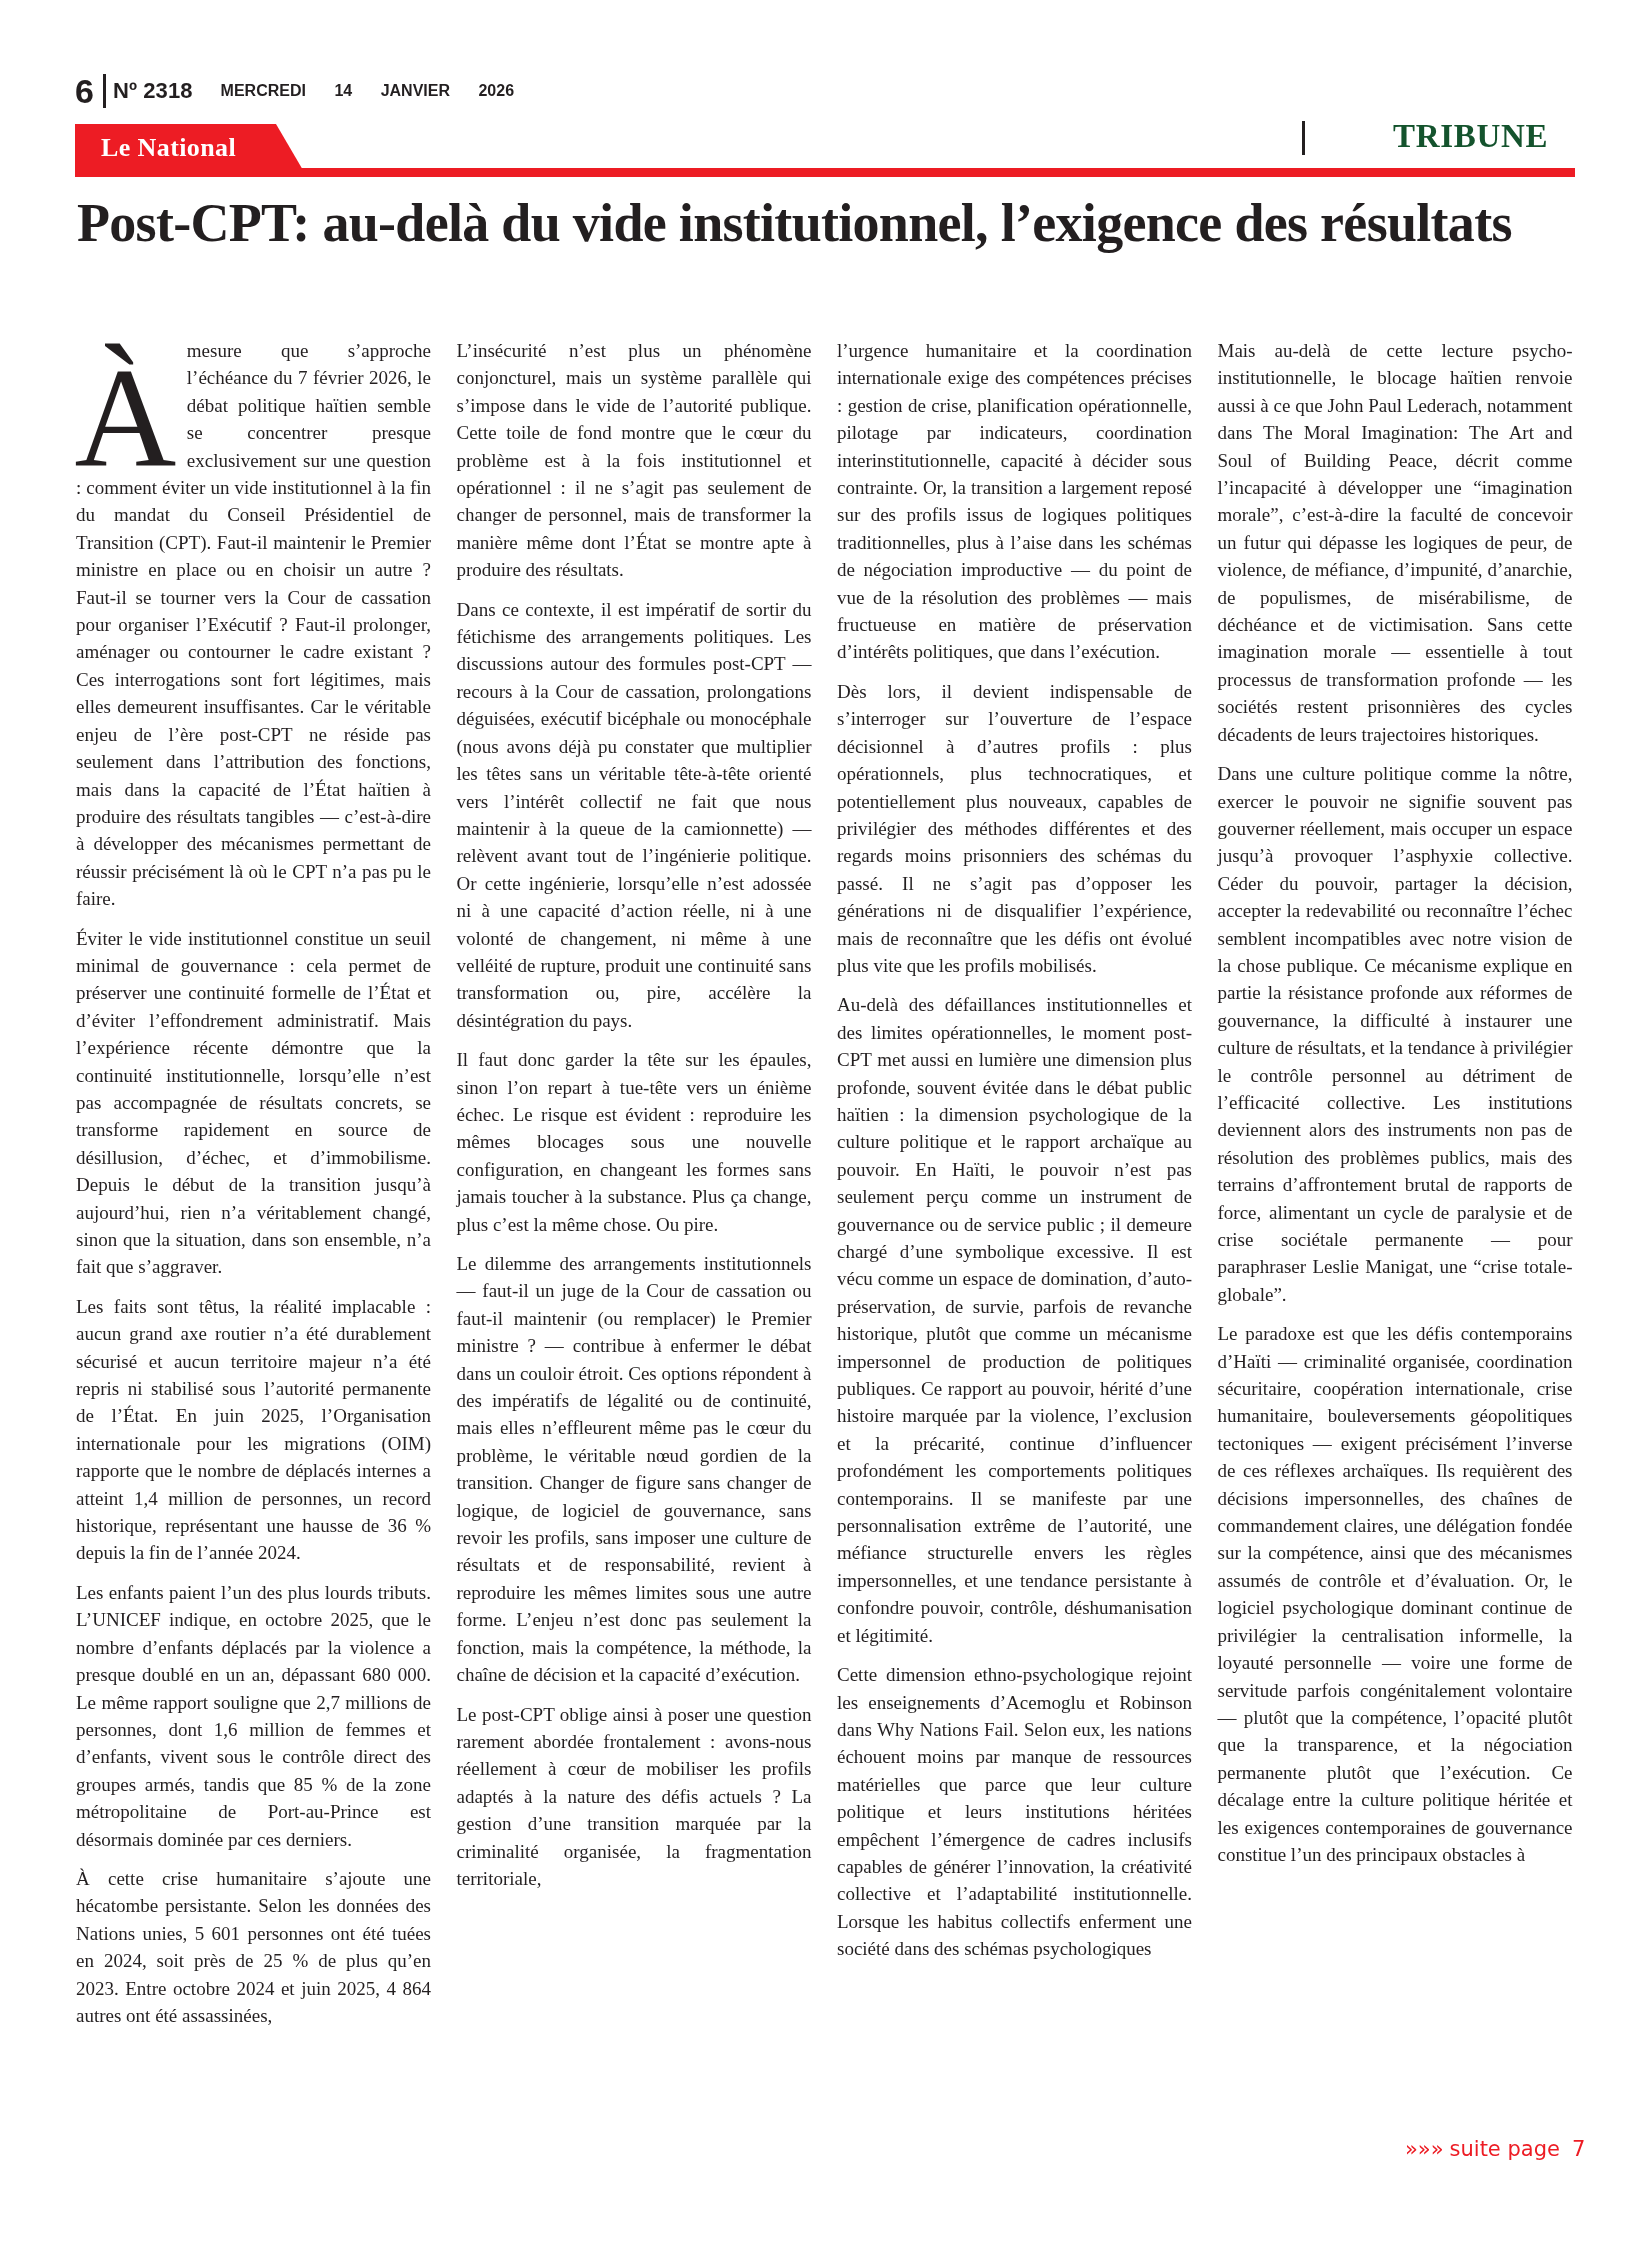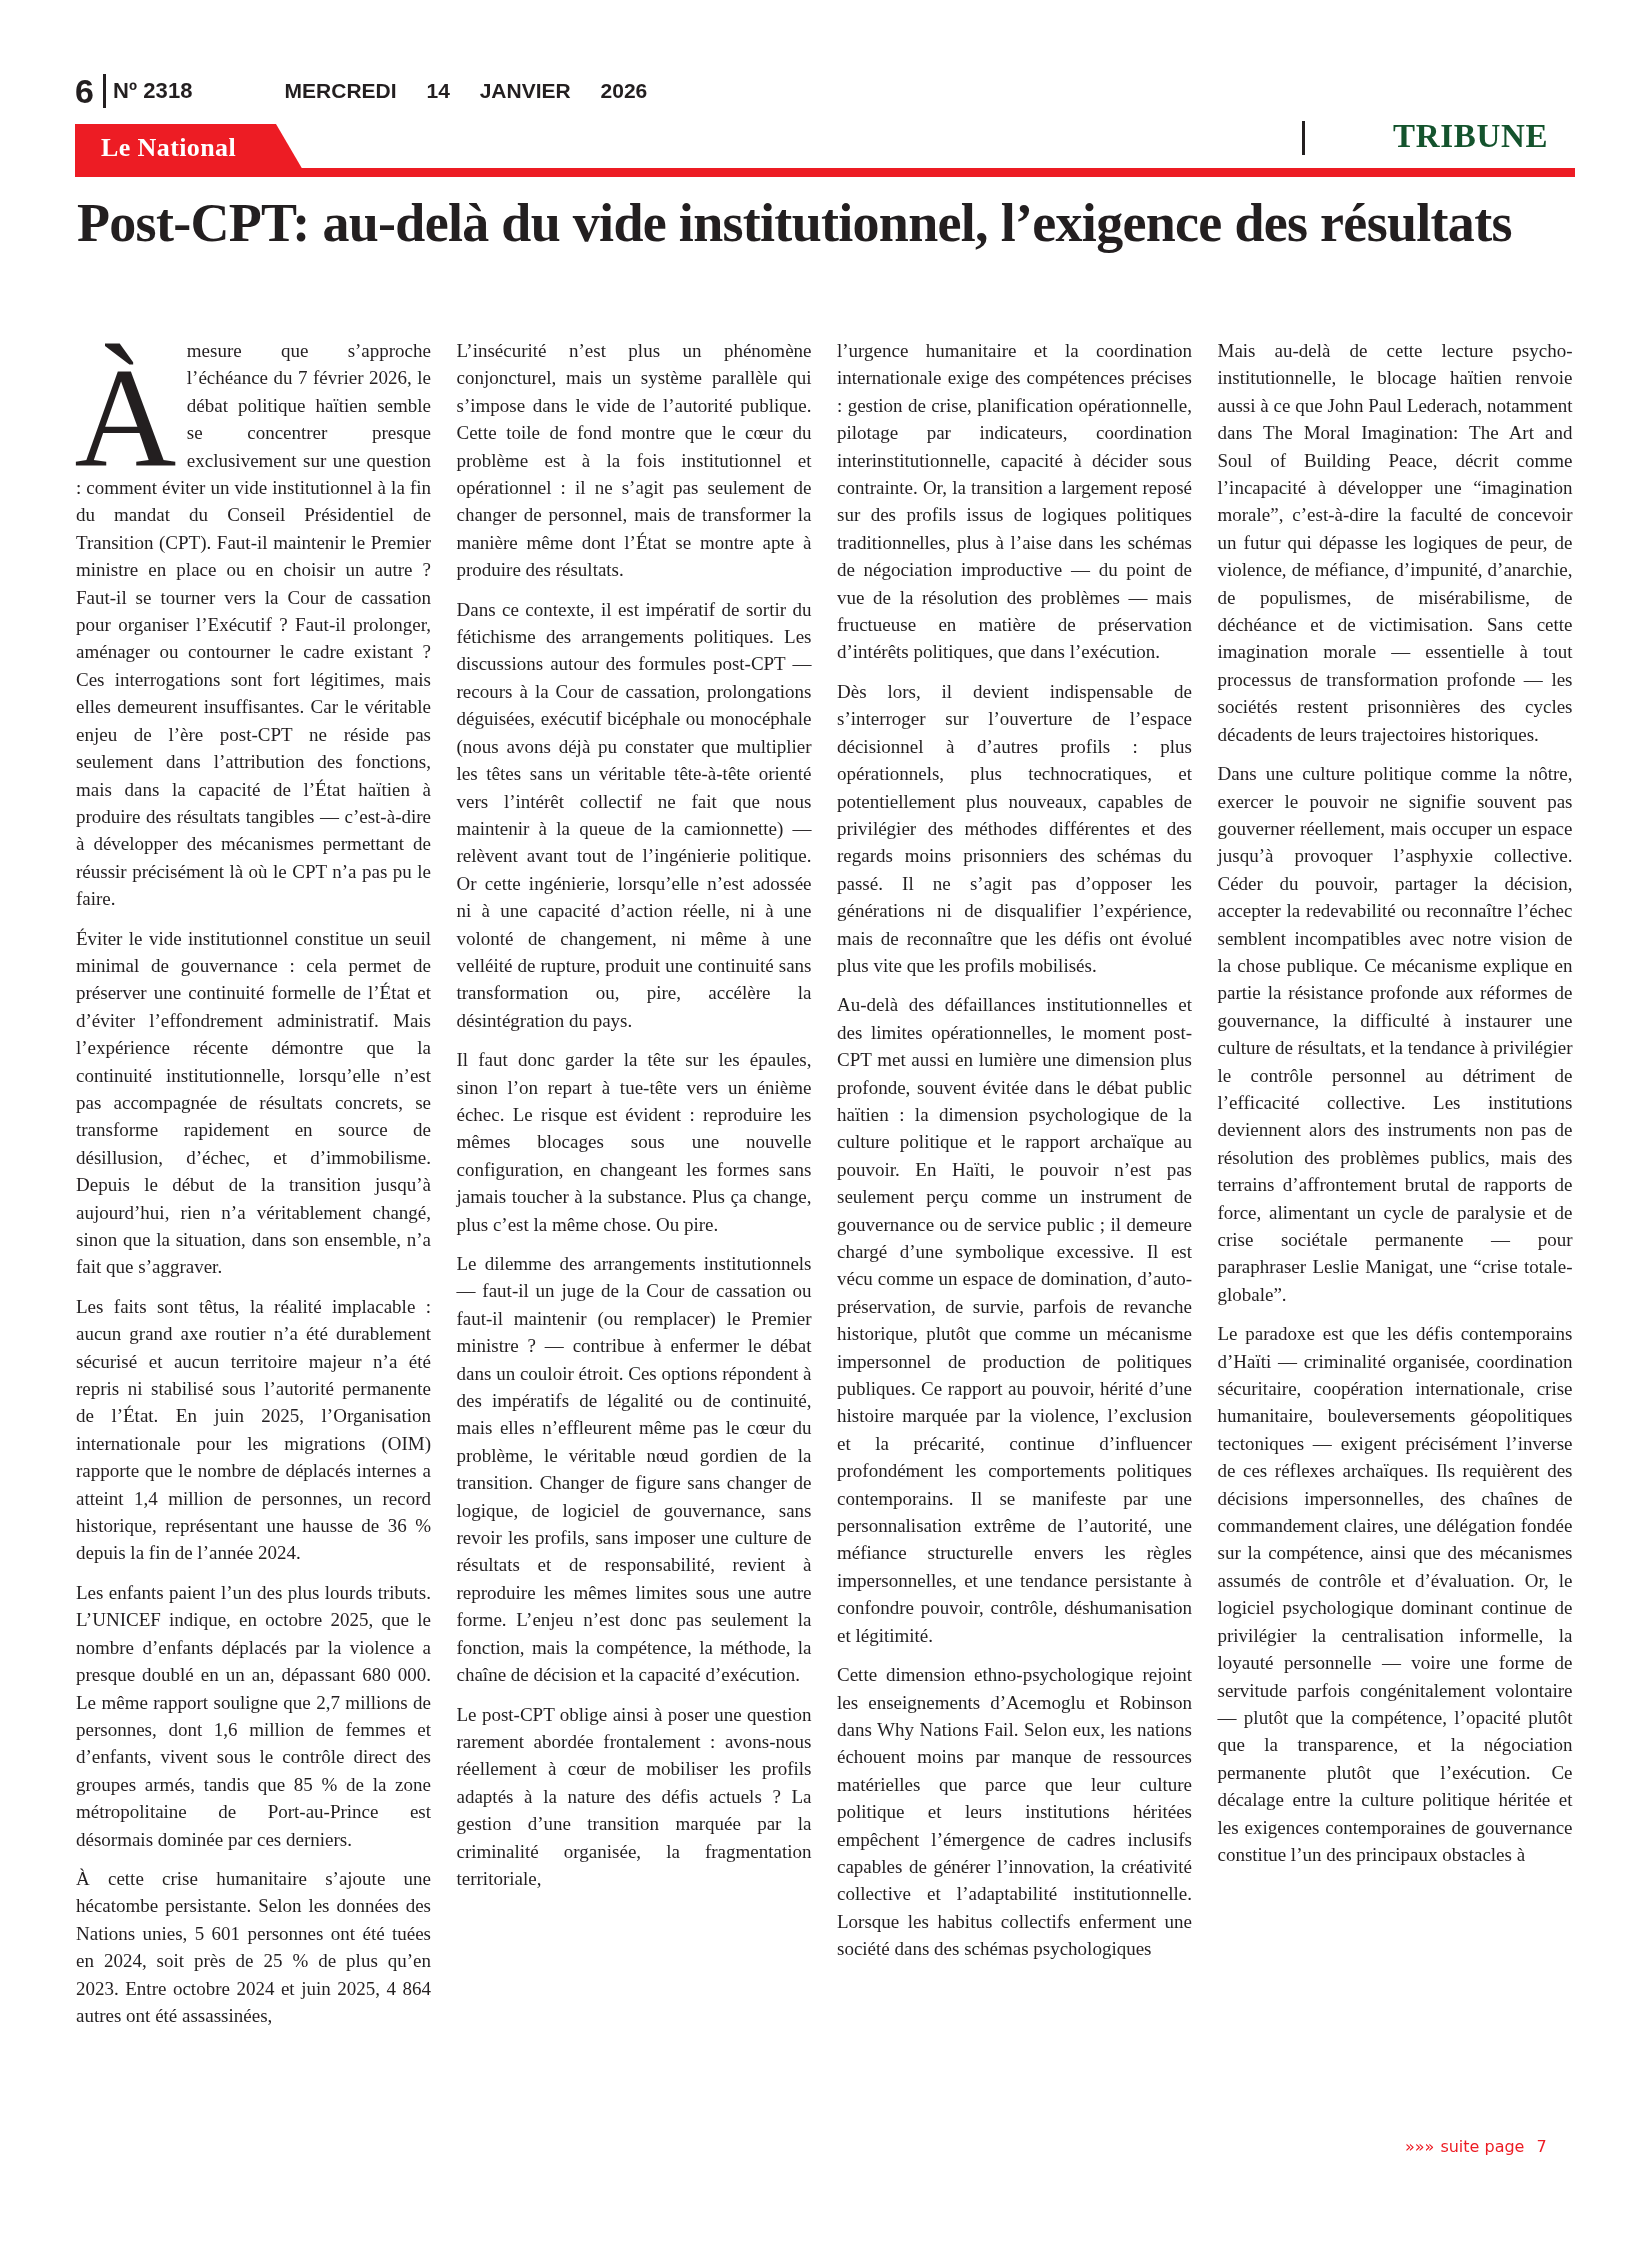--- a/index.html
+++ b/index.html
@@ -5,22 +5,22 @@
   html, body { margin: 0; padding: 0; background: #ffffff; }
   body { width: 1650px; height: 2250px; position: relative; overflow: hidden;
          font-family: "Liberation Serif", "DejaVu Serif", serif; color: #231f20; }
 
   
   .folio { position: absolute; left: 75px; top: 71px; height: 39px; display: flex; align-items: center; }
   .page-num { font-family: "Liberation Sans", sans-serif; font-weight: 700; font-size: 34px;
               line-height: 1; color: #231f20; padding-right: 9px; border-right: 3.7px solid #231f20; }
   .issue { font-family: "Liberation Sans", sans-serif; font-weight: 700; font-size: 22px;
            margin-left: 7px; letter-spacing: 0.1px; }
-  .date { font-family: "Liberation Sans", sans-serif; font-weight: 700; font-size: 21px;
-          margin-left: 92px; word-spacing: 10.5px; }
+  .date { font-family: "Liberation Sans", sans-serif; font-weight: 700; font-size: 16px;
+          margin-left: 28px; word-spacing: 10.5px; }
   .date span { margin-right: 13.5px; }
 
   .band { position: absolute; left: 75px; top: 168px; width: 1500px; height: 9px; background: #ed1c24; }
   .tab { position: absolute; left: 75px; top: 124px; width: 232px; height: 53px; background: #ed1c24;
          clip-path: polygon(0 0, 201px 0, 232px 100%, 0 100%); }
   .tab-label { position: absolute; left: 101px; top: 133px; font-family: "Liberation Serif", serif;
                font-weight: 700; font-size: 26px; color: #ffffff; letter-spacing: 0.4px; }
 
   .rubric-sep { position: absolute; left: 1302px; top: 121px; width: 3px; height: 34px; background: #231f20; }
   .rubric { position: absolute; left: 1393px; top: 118px; font-family: "Liberation Serif", serif;
@@ -34,21 +34,21 @@
   
   .columns { position: absolute; left: 76px; top: 337px; width: 1499px; height: 1800px;
              display: flex; gap: 25.5px; }
   .col { width: 355px; flex: none; font-family: "Liberation Serif", serif; font-size: 19px;
          line-height: 27.4px; text-align: justify; color: #231f20; hyphens: none; }
   .col p { margin: 0 0 12px 0; }
   .dropcap { float: left; font-family: "Liberation Serif", serif; font-size: 141px; line-height: 112px;
              margin: 13.5px 10.5px 0 -1.5px; padding-top: 10.5px; color: #231f20; }
 
   .suite { position: absolute; left: 1405px; top: 2137px; font-family: "DejaVu Sans", sans-serif;
-           font-size: 16px; color: #ed1c24; text-decoration: none; }
+           font-size: 21px; color: #ed1c24; text-decoration: none; }
   .suite .arrows { margin-right: 6px; }
   .suite .num { margin-left: 12px; }
 </style>
 </head>
 <body>
 
 <div class="folio">
   <span class="page-num">6</span>
   <span class="issue">Nº 2318</span>
   <span class="date">

